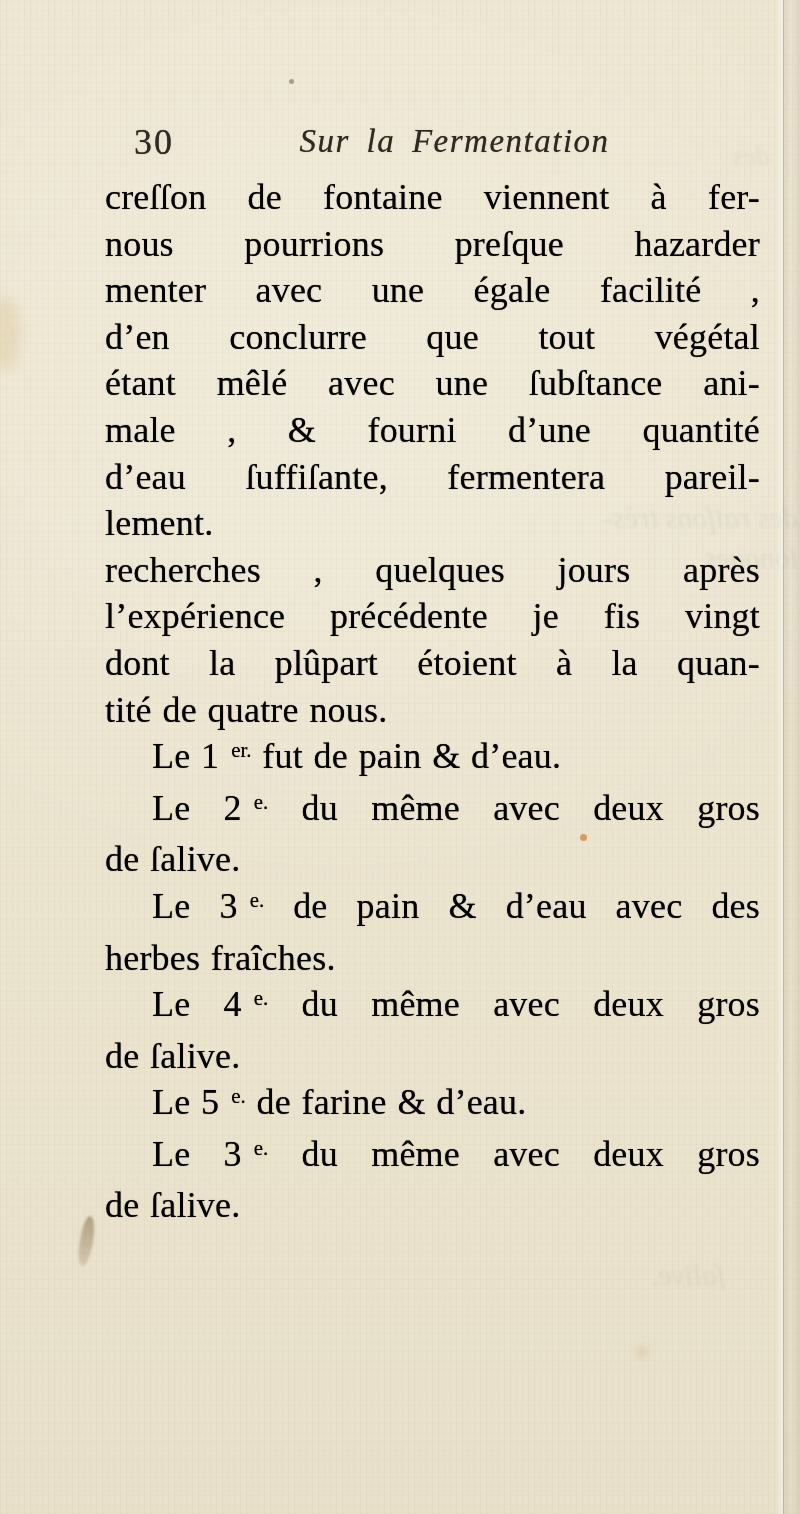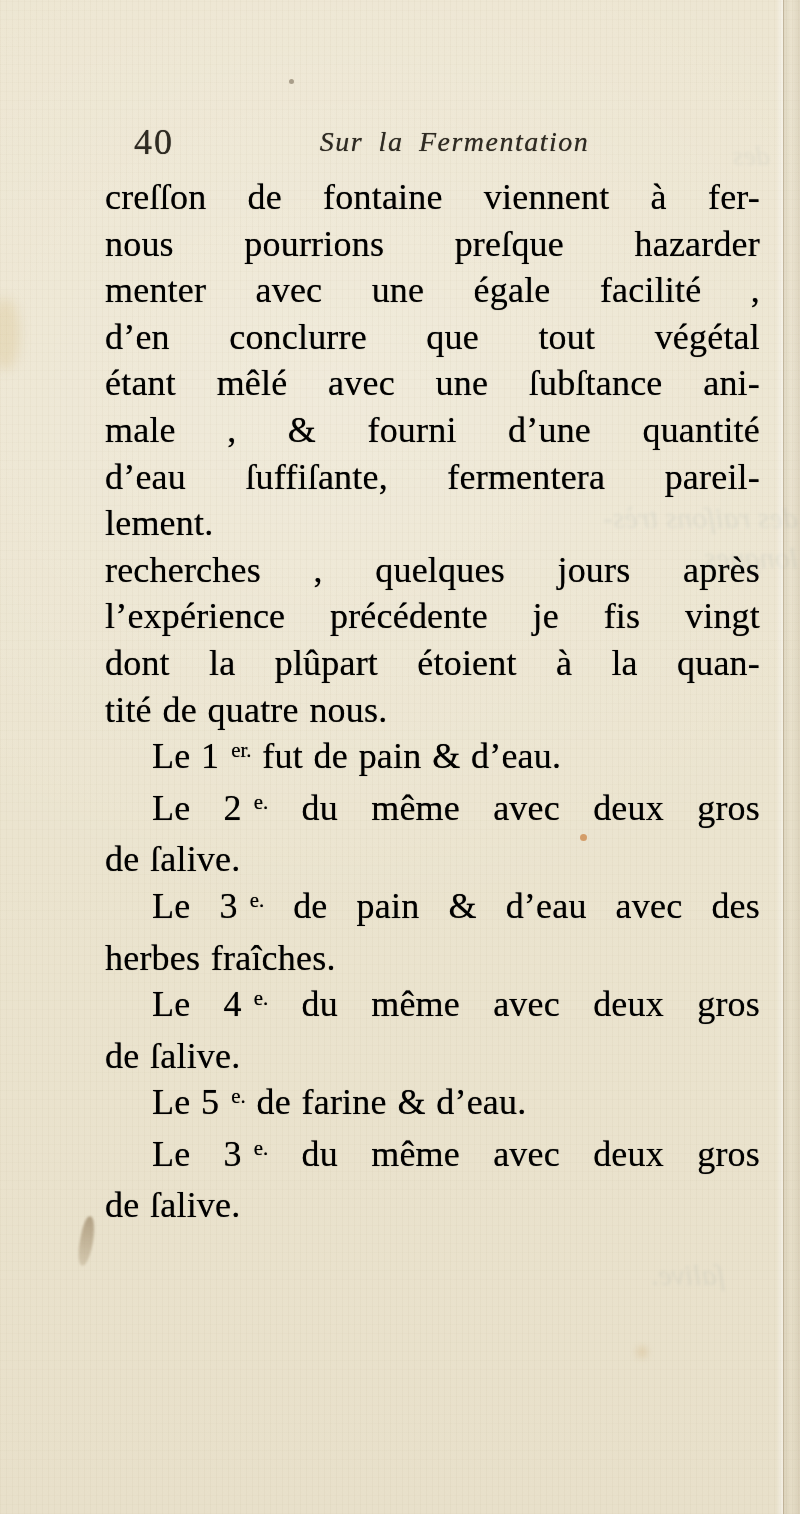--- a/index.html
+++ b/index.html
@@ -31,21 +31,21 @@
   }
 
   .header { position: absolute; top: 118px; left: 105px; width: 655px; line-height: 47px; color: #2e2a22; }
   .pagenum {
     position: absolute; left: 29px; top: 1px;
     font-size: 36px; letter-spacing: 2px;
     text-shadow: 0 0 0.8px rgba(46,42,34,0.8);
   }
   .running {
     display: block; text-align: center; padding-left: 44px;
-    font-style: italic; font-size: 28px; letter-spacing: 1.5px; word-spacing: 7px;
+    font-style: italic; font-size: 33px; letter-spacing: 1.5px; word-spacing: 7px;
     text-shadow: 0 0 0.8px rgba(46,42,34,0.75);
   }
 
   .text-block {
     position: absolute; top: 174px; left: 105px; width: 655px;
     font-size: 36px; line-height: 46.6px; color: #000000;
     letter-spacing: 0.2px; word-spacing: 1.5px;
     text-shadow: 0 0 0.8px rgba(46,42,34,0.8);
   }
   .line { text-align: left; white-space: normal; }
@@ -79,21 +79,21 @@
   .speck-dark { left: 289px; top: 79px; width: 5px; height: 5px; background: rgba(84,68,46,0.45); filter: blur(0.5px); }
   .stain-left { left: -10px; top: 298px; width: 30px; height: 72px; background: rgba(205,172,100,0.22); filter: blur(6px); }
   .foxing { left: 636px; top: 1346px; width: 12px; height: 12px; background: rgba(193,152,82,0.2); filter: blur(3px); }
 </style>
 </head>
 <body>
 
 <div class="texture"></div>
 
 <div class="header">
-  <span class="pagenum">40</span>
+  <span class="pagenum">30</span>
   <span class="running">Sur la Fermentation</span>
 </div>
 
 <div class="text-block">
     <div class="line justify"><span>creſſon de fontaine viennent à fer-</span></div>
     <div class="line justify"><span>nous pourrions preſque hazarder</span></div>
     <div class="line justify"><span>menter avec une égale facilité ,</span></div>
     <div class="line justify"><span>d’en conclurre que tout végétal</span></div>
     <div class="line justify"><span>étant mêlé avec une ſubſtance ani-</span></div>
     <div class="line justify"><span>male , &amp; fourni d’une quantité</span></div>

